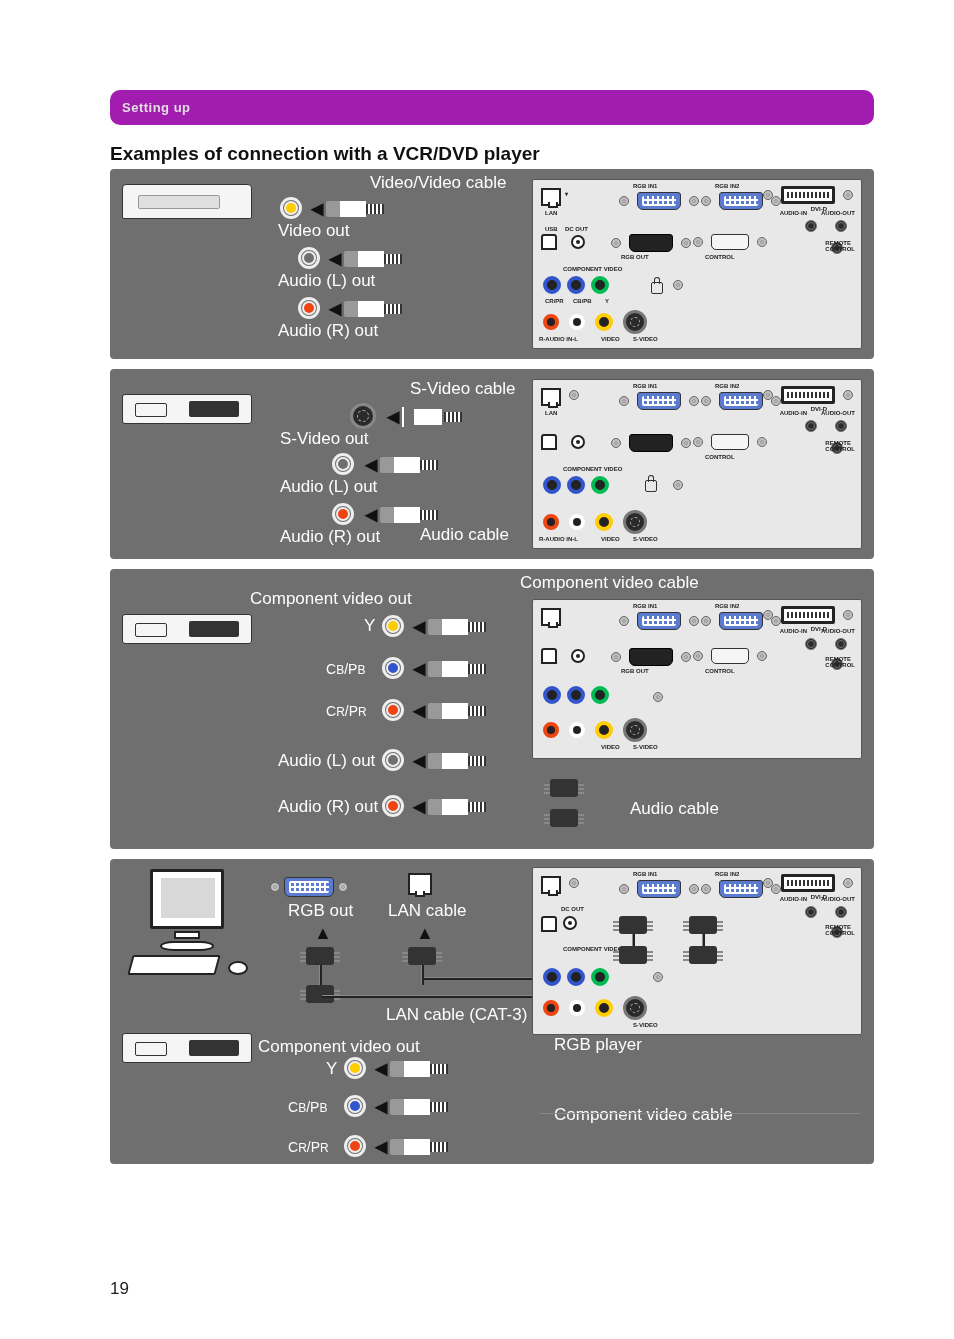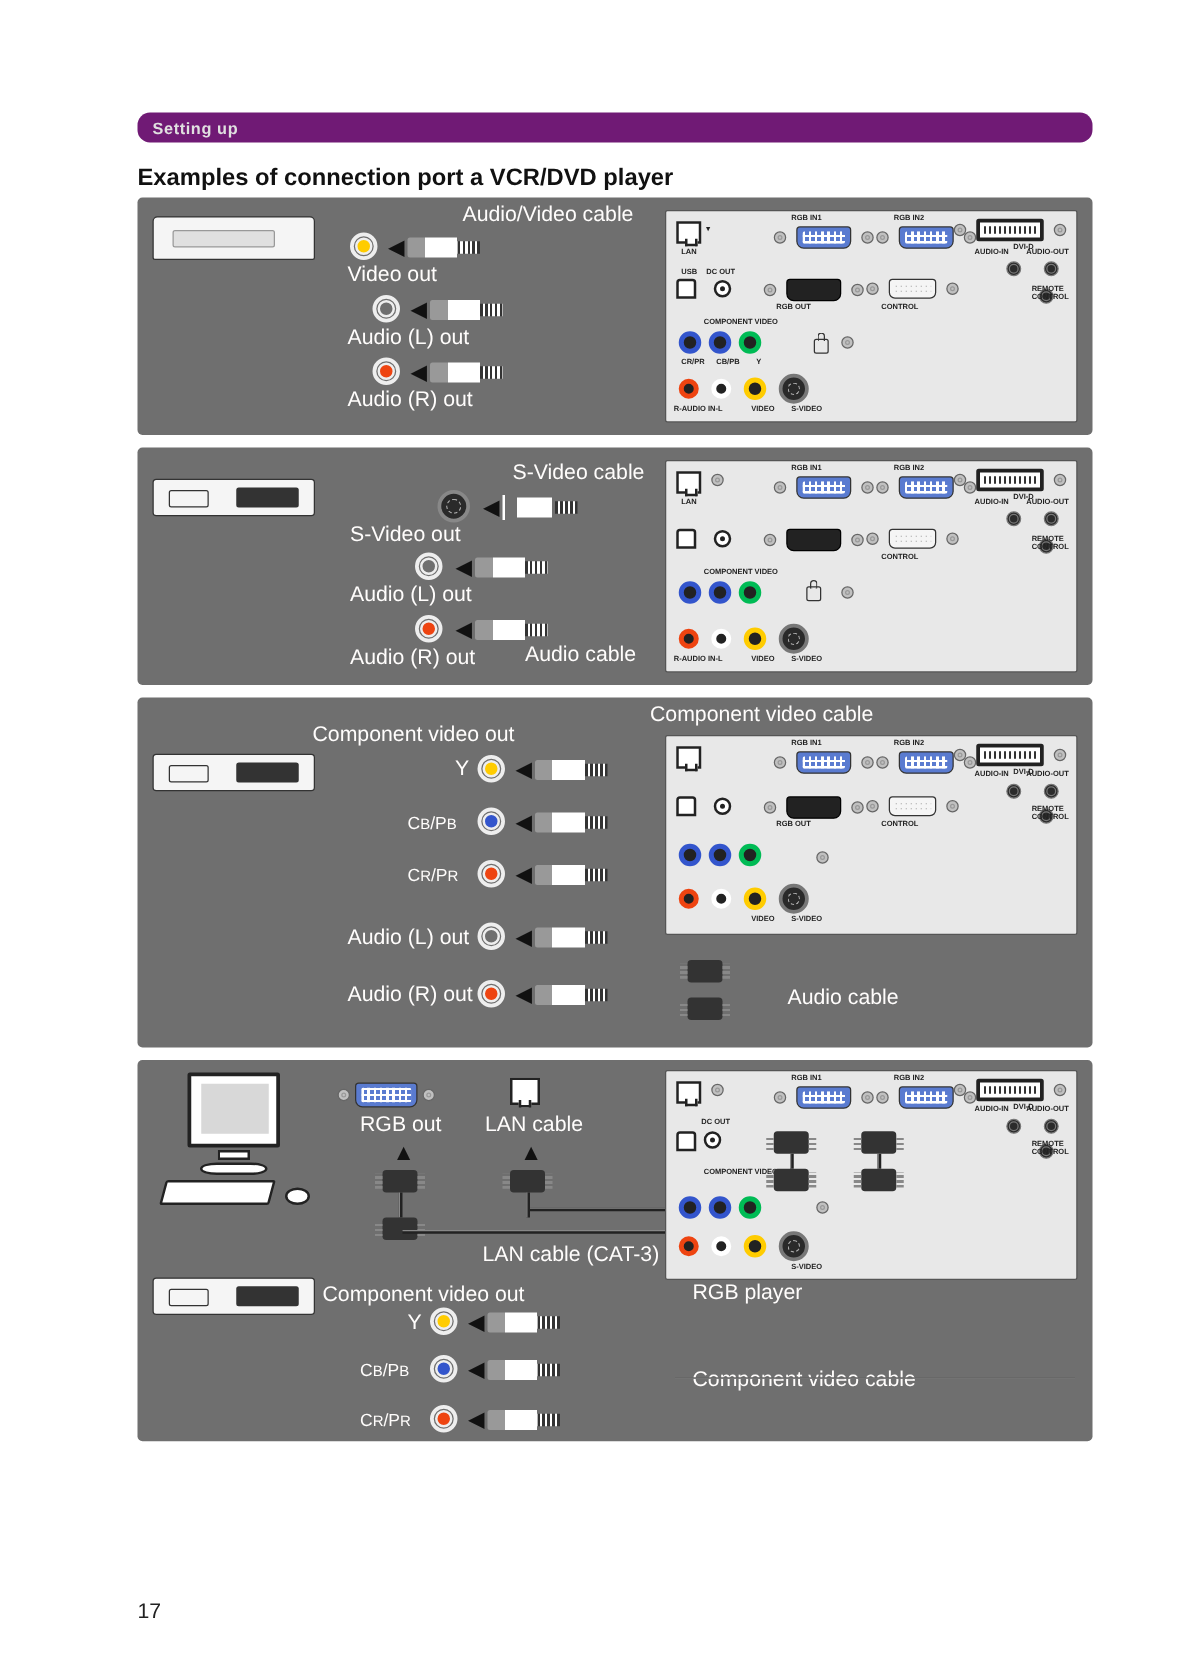--- a/index.html
+++ b/index.html
@@ -5,23 +5,23 @@
   * { box-sizing: border-box; margin: 0; padding: 0; }
   body {
     background: #fff;
     width: 954px;
     height: 1339px;
     font-family: Arial, Helvetica, sans-serif;
     position: relative;
     padding: 90px 80px 40px 110px;
   }
   .tab {
-    background: #701a75;
+    background: #a21caf;
     border-radius: 10px;
-    height: 24px;
+    height: 35px;
     display: flex;
     align-items: center;
     padding-left: 12px;
     margin-bottom: 18px;
   }
   .tab span { color: #e0e0e0; font-size: 13px; font-weight: bold; letter-spacing: 0.5px; }
   .heading { font-size: 19px; font-weight: bold; color: #111; margin-bottom: 4px; }
   .section {
     background: #6f6f6f;
     border-radius: 4px;
@@ -188,24 +188,24 @@
 
   .pagenum { position:absolute; bottom:40px; left:110px; font-size:17px; color:#222; }
 </style>
 </head>
 <body>
 
 <div class="tab">
   <span>Setting up</span>
 </div>
 
-<div class="heading">Examples of connection port a VCR/DVD player</div>
+<div class="heading">Examples of connection with a VCR/DVD player</div>
 
 <div class="section sec1">
-  <div class="label" style="left:260px;top:4px;">Audio/Video cable</div>
+  <div class="label" style="left:260px;top:4px;">Video/Video cable</div>
   <div class="device-vcr"></div>
 
   <div class="jack-out inner-y" style="left:170px;top:28px;"></div>
   <div class="plug" style="left:198px;top:30px;">
       <span class="arrow">◀</span>
       <div class="cable-plug"></div>
     </div>
   <div class="label" style="left:168px;top:52px;">Video out</div>
 
   <div class="jack-out inner-w" style="left:188px;top:78px;"></div>
@@ -629,13 +629,13 @@
     <div class="row-ports" style="left:10px;top:128px;gap:10px;">
         <div class="rca-r"></div>
         <div class="rca-w"></div>
         <div class="rca-y"></div>
         <div class="svideo"></div>
       </div>
     <div class="tiny" style="left:100px;top:154px;">S-VIDEO</div>
   </div>
 </div>
 
-<div class="pagenum">17</div>
+<div class="pagenum">19</div>
 
 </body></html>

